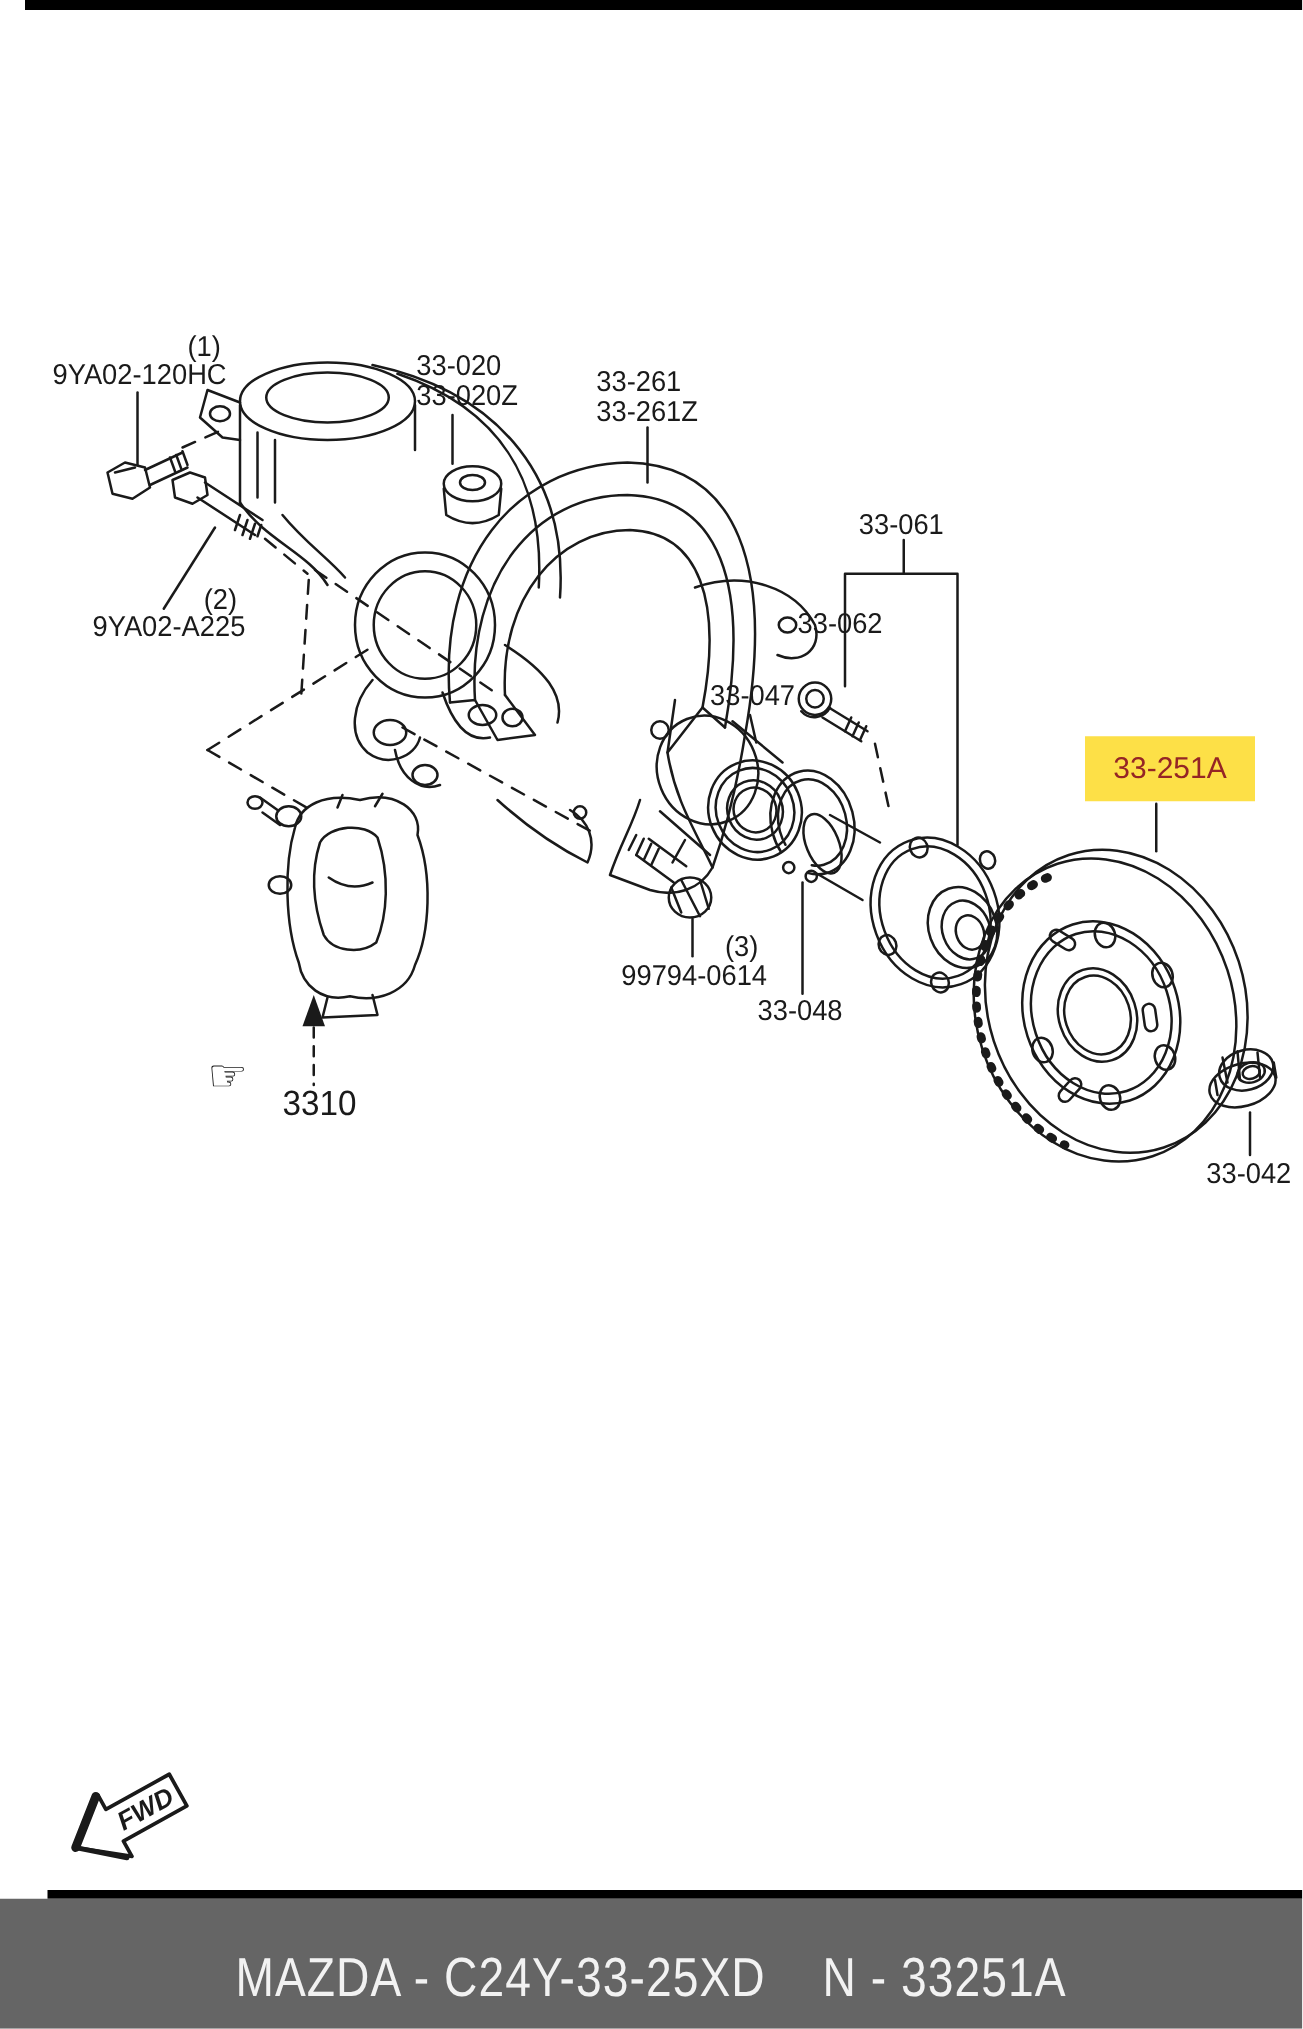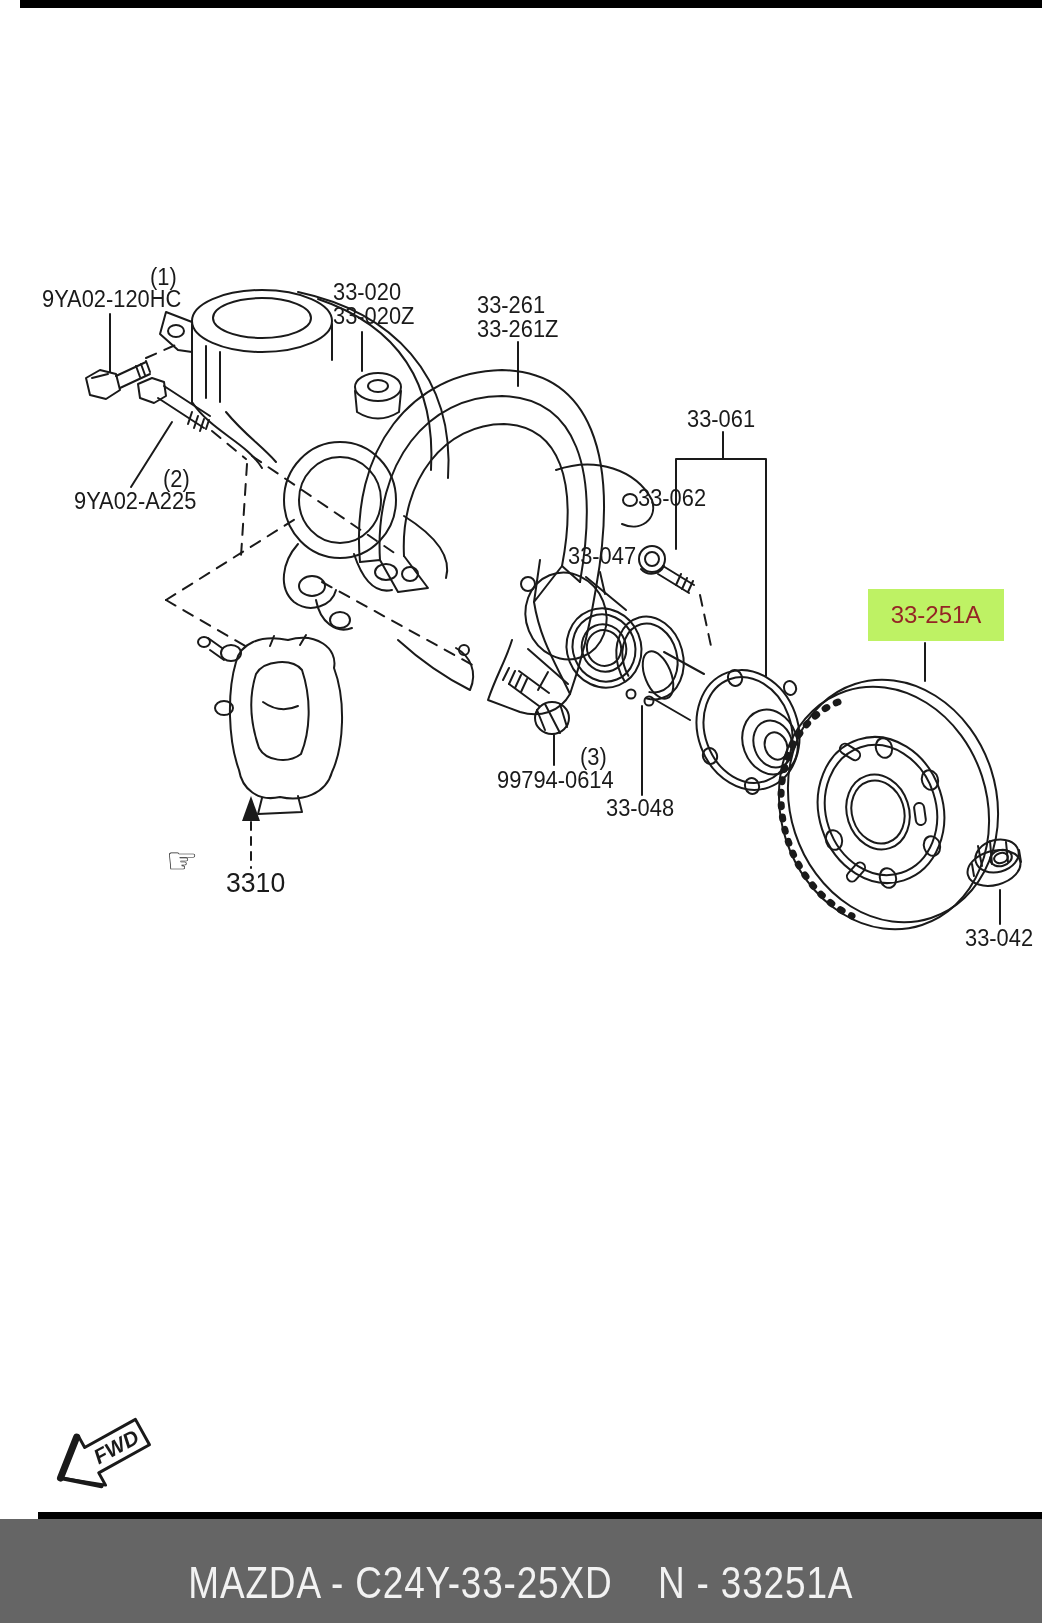--- a/index.html
+++ b/index.html
@@ -5,21 +5,21 @@
   html,body{margin:0;padding:0;background:#fff;}
   #page{position:relative;width:1042px;height:1623px;background:#ffffff;overflow:hidden;
         font-family:"Liberation Sans", sans-serif;}
   .bar{position:absolute;background:#000;}
   #art{position:absolute;left:0;top:0;}
   .lbl{position:absolute;color:#1a1a1a;font-size:23px;line-height:1.04;white-space:pre;
        transform:scaleX(.95);transform-origin:left top;letter-spacing:0;}
   .lbl.big{font-size:28px;}
   .hand{position:absolute;font-size:36px;color:#1a1a1a;line-height:1;}
   .highlight{position:absolute;left:868px;top:589px;width:136px;height:52px;
-       background:#bef264;color:#952525;display:flex;align-items:center;justify-content:center;
+       background:#fde047;color:#952525;display:flex;align-items:center;justify-content:center;
        font-size:24px;}
   .footer{position:absolute;left:0;top:1519px;width:1042px;height:128px;background:#656565;
        display:flex;align-items:center;justify-content:center;text-align:right;}
   .footer-inner{display:flex;gap:54px;transform:scaleX(.84);transform-origin:center;
        color:#f2f2f2;font-size:44px;letter-spacing:1px;white-space:nowrap;}
 </style>
 </head>
 <body>
 
 <div id="page">

